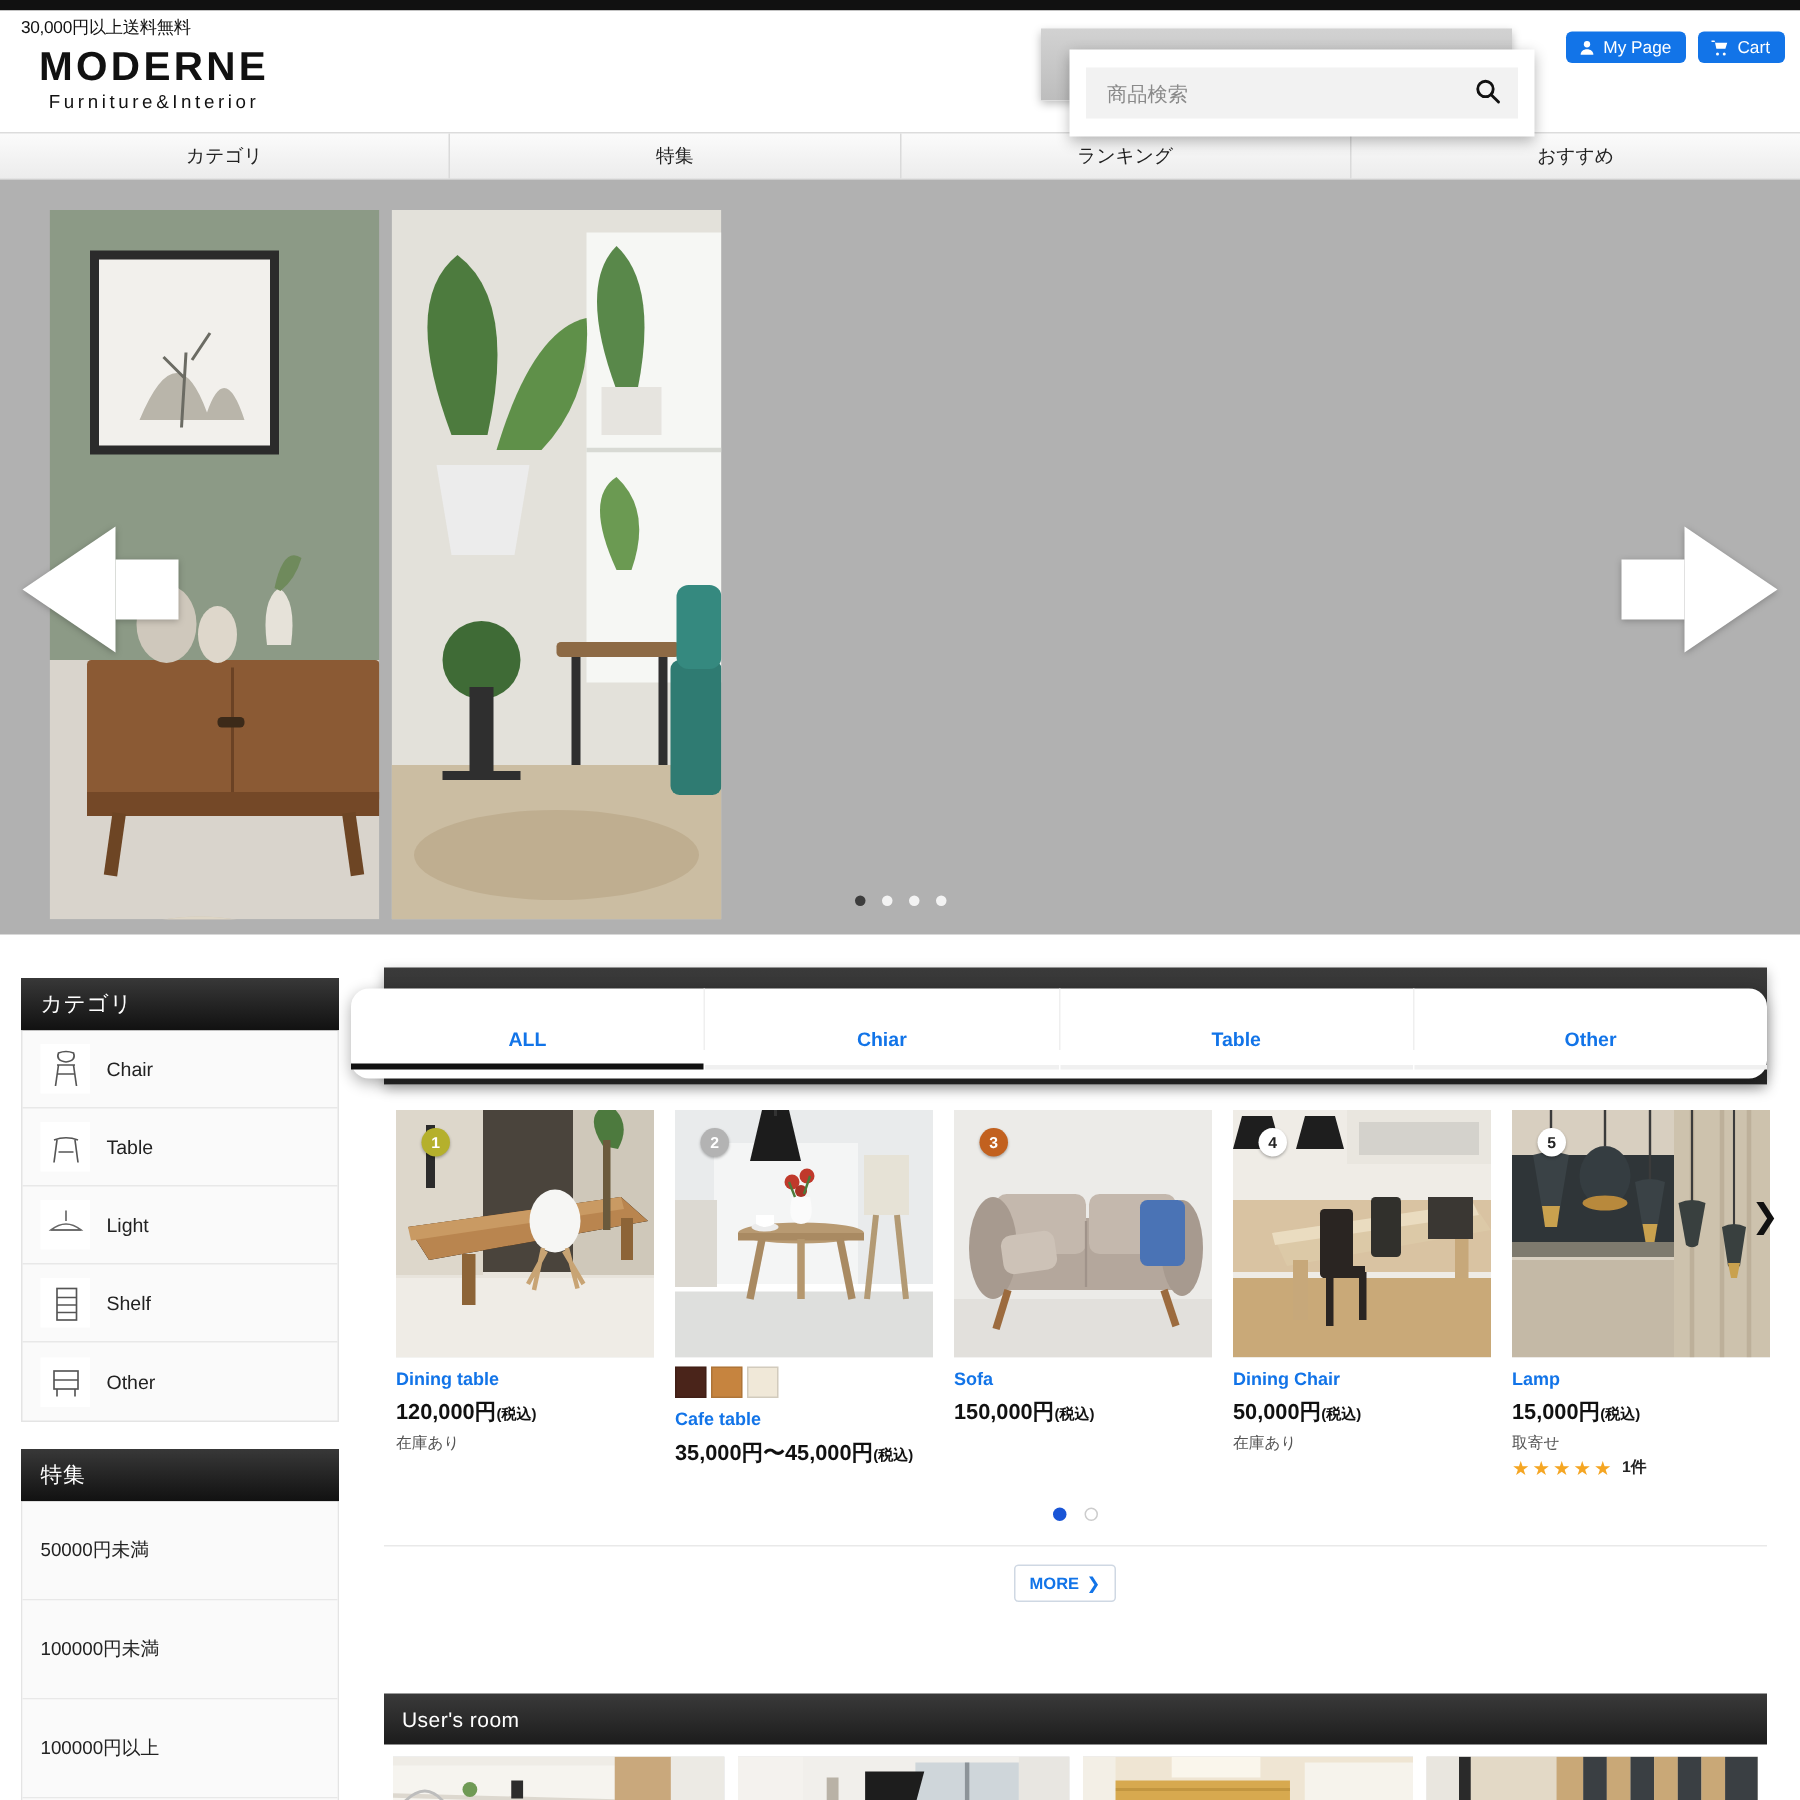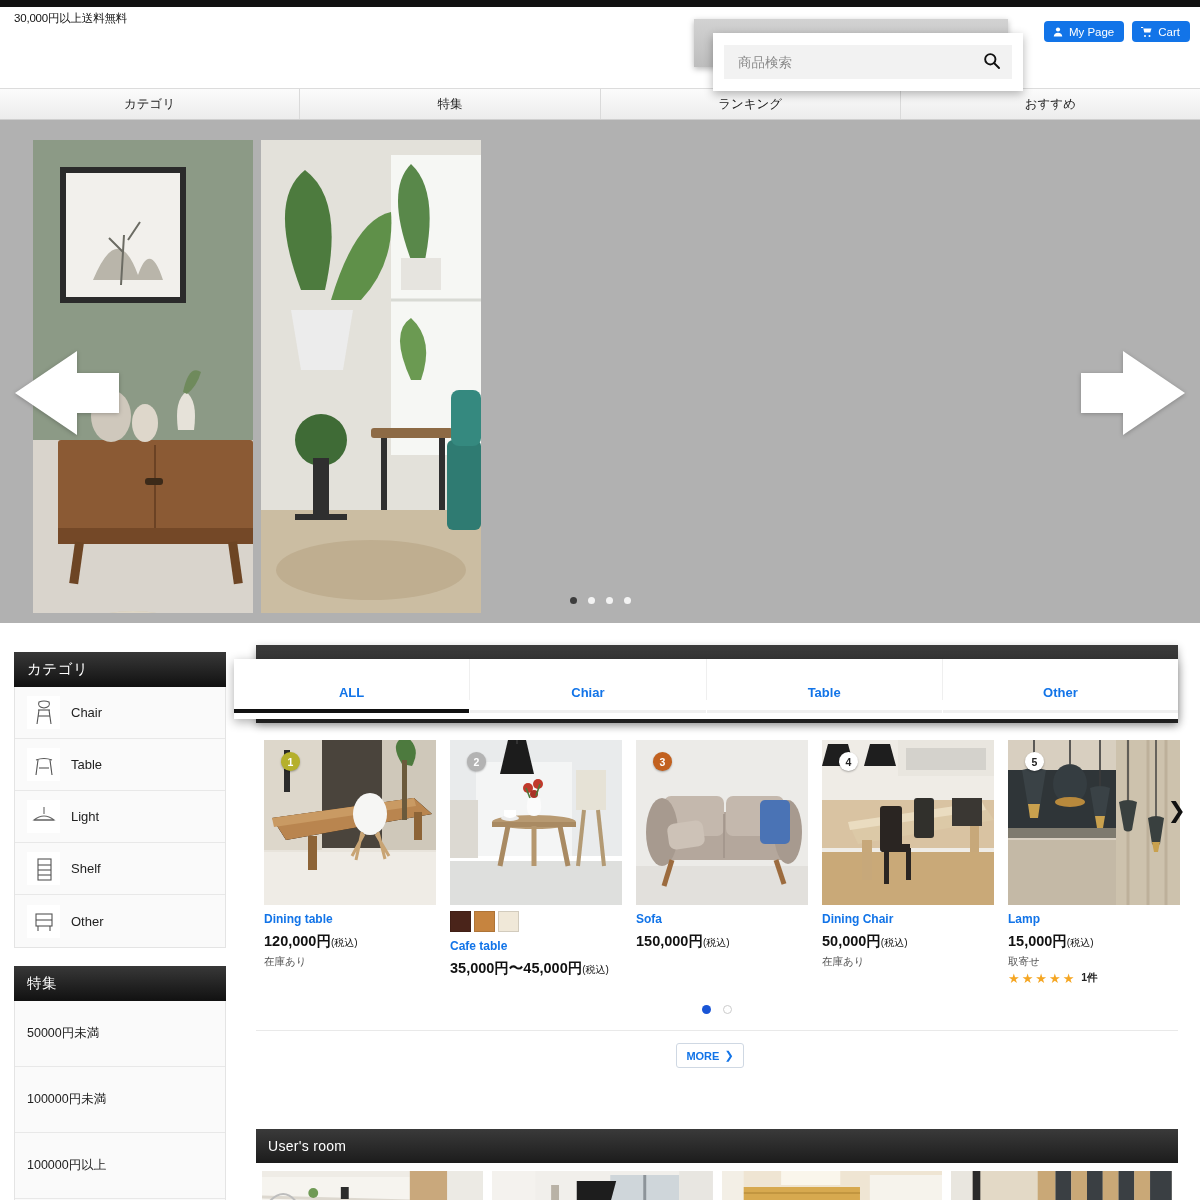--- a/index.html
+++ b/index.html
@@ -103,21 +103,21 @@
 
   
   .main { position: absolute; left: 256px; top: 645px; width: 922px; }
 
   .tabbar-shadow {
     position: absolute; left: 0; top: 0; width: 922px; height: 78px;
     background: linear-gradient(#3a3a3a,#262626); box-shadow: 0 3px 8px rgba(0,0,0,.3);
   }
   .tabbar {
     position: absolute; left: -22px; top: 14px; width: 944px; height: 60px;
-    background: #fff; box-shadow: 0 3px 10px rgba(0,0,0,.32); display: flex; align-items: flex-start;
+    background: #fff; box-shadow: 0 3px 10px rgba(0,0,0,.32); display: flex; align-items: flex-start; border-radius: 12px;
   }
   .tab {
     flex: 1; text-align: center; font-size: 13px; color: #1274e8; font-weight: bold;
     cursor: pointer; padding-top: 26px; position: relative; border-right: 1px solid #efefef;
   }
   .tab:last-child { border-right: none; }
   .tab::after {
     content: ''; position: absolute; left: 0; right: 0; bottom: -13px; height: 3px; background: #f0f0f0;
   }
   .tab.active::after { background: #111; height: 4px; }
@@ -129,21 +129,21 @@
   .card-img { width: 172px; height: 165px; overflow: hidden; position: relative; background: #eee; }
   .rank {
     position: absolute; left: 17px; top: 12px; width: 19px; height: 19px; border-radius: 50%;
     color: #fff; font-size: 10.5px; display: flex; align-items: center; justify-content: center;
     font-weight: bold; box-shadow: 0 1px 2px rgba(0,0,0,.3); z-index: 2;
   }
   .swatches { display: flex; gap: 3px; margin-top: 6px; }
   .swatch { width: 21px; height: 21px; border: 1px solid rgba(0,0,0,.12); }
   .p-name { font-size: 12px; color: #1274e8; font-weight: bold; margin-top: 7px; cursor: pointer; }
   .p-price { font-size: 14.5px; color: #111; font-weight: bold; margin-top: 6px; }
-  .p-price .tax { font-size: 10px; font-weight: normal; }
+  .p-price .tax { font-size: 10px; font-weight: bold; }
   .p-stock { font-size: 10.5px; color: #555; margin-top: 4px; }
   .p-stars { display: flex; align-items: center; gap: 2px; margin-top: 2px; }
   .p-stars .star { color: #f5a623; font-size: 13px; line-height: 1; }
   .p-stars .cnt { font-size: 10.5px; color: #222; font-weight: bold; margin-left: 5px; }
 
   .prod-next {
     position: absolute; right: -8px; top: 60px; font-size: 22px; color: #111;
     cursor: pointer; font-weight: bold; line-height: 1;
   }
 
@@ -172,20 +172,24 @@
 </head>
 <body>
 
 <div class="page">
 
   <div class="topstrip"></div>
 
   <div class="header">
     <div class="freeship">30,000円以上送料無料</div>
 
+    <div class="logo-wrap">
+      <div class="logo-main">MODERNE</div>
+      <div class="logo-sub">Furniture&amp;Interior</div>
+    </div>
 
     <div class="hdr-btns">
       <button class="hdr-btn">
         <span>
           <svg width="12" height="12" viewBox="0 0 24 24" fill="#fff">
               <circle cx="12" cy="7" r="4.2"></circle>
               <path d="M3.5 21c0-4.7 3.8-7.5 8.5-7.5s8.5 2.8 8.5 7.5z"></path>
             </svg>
         </span>
         <span>My Page</span>

